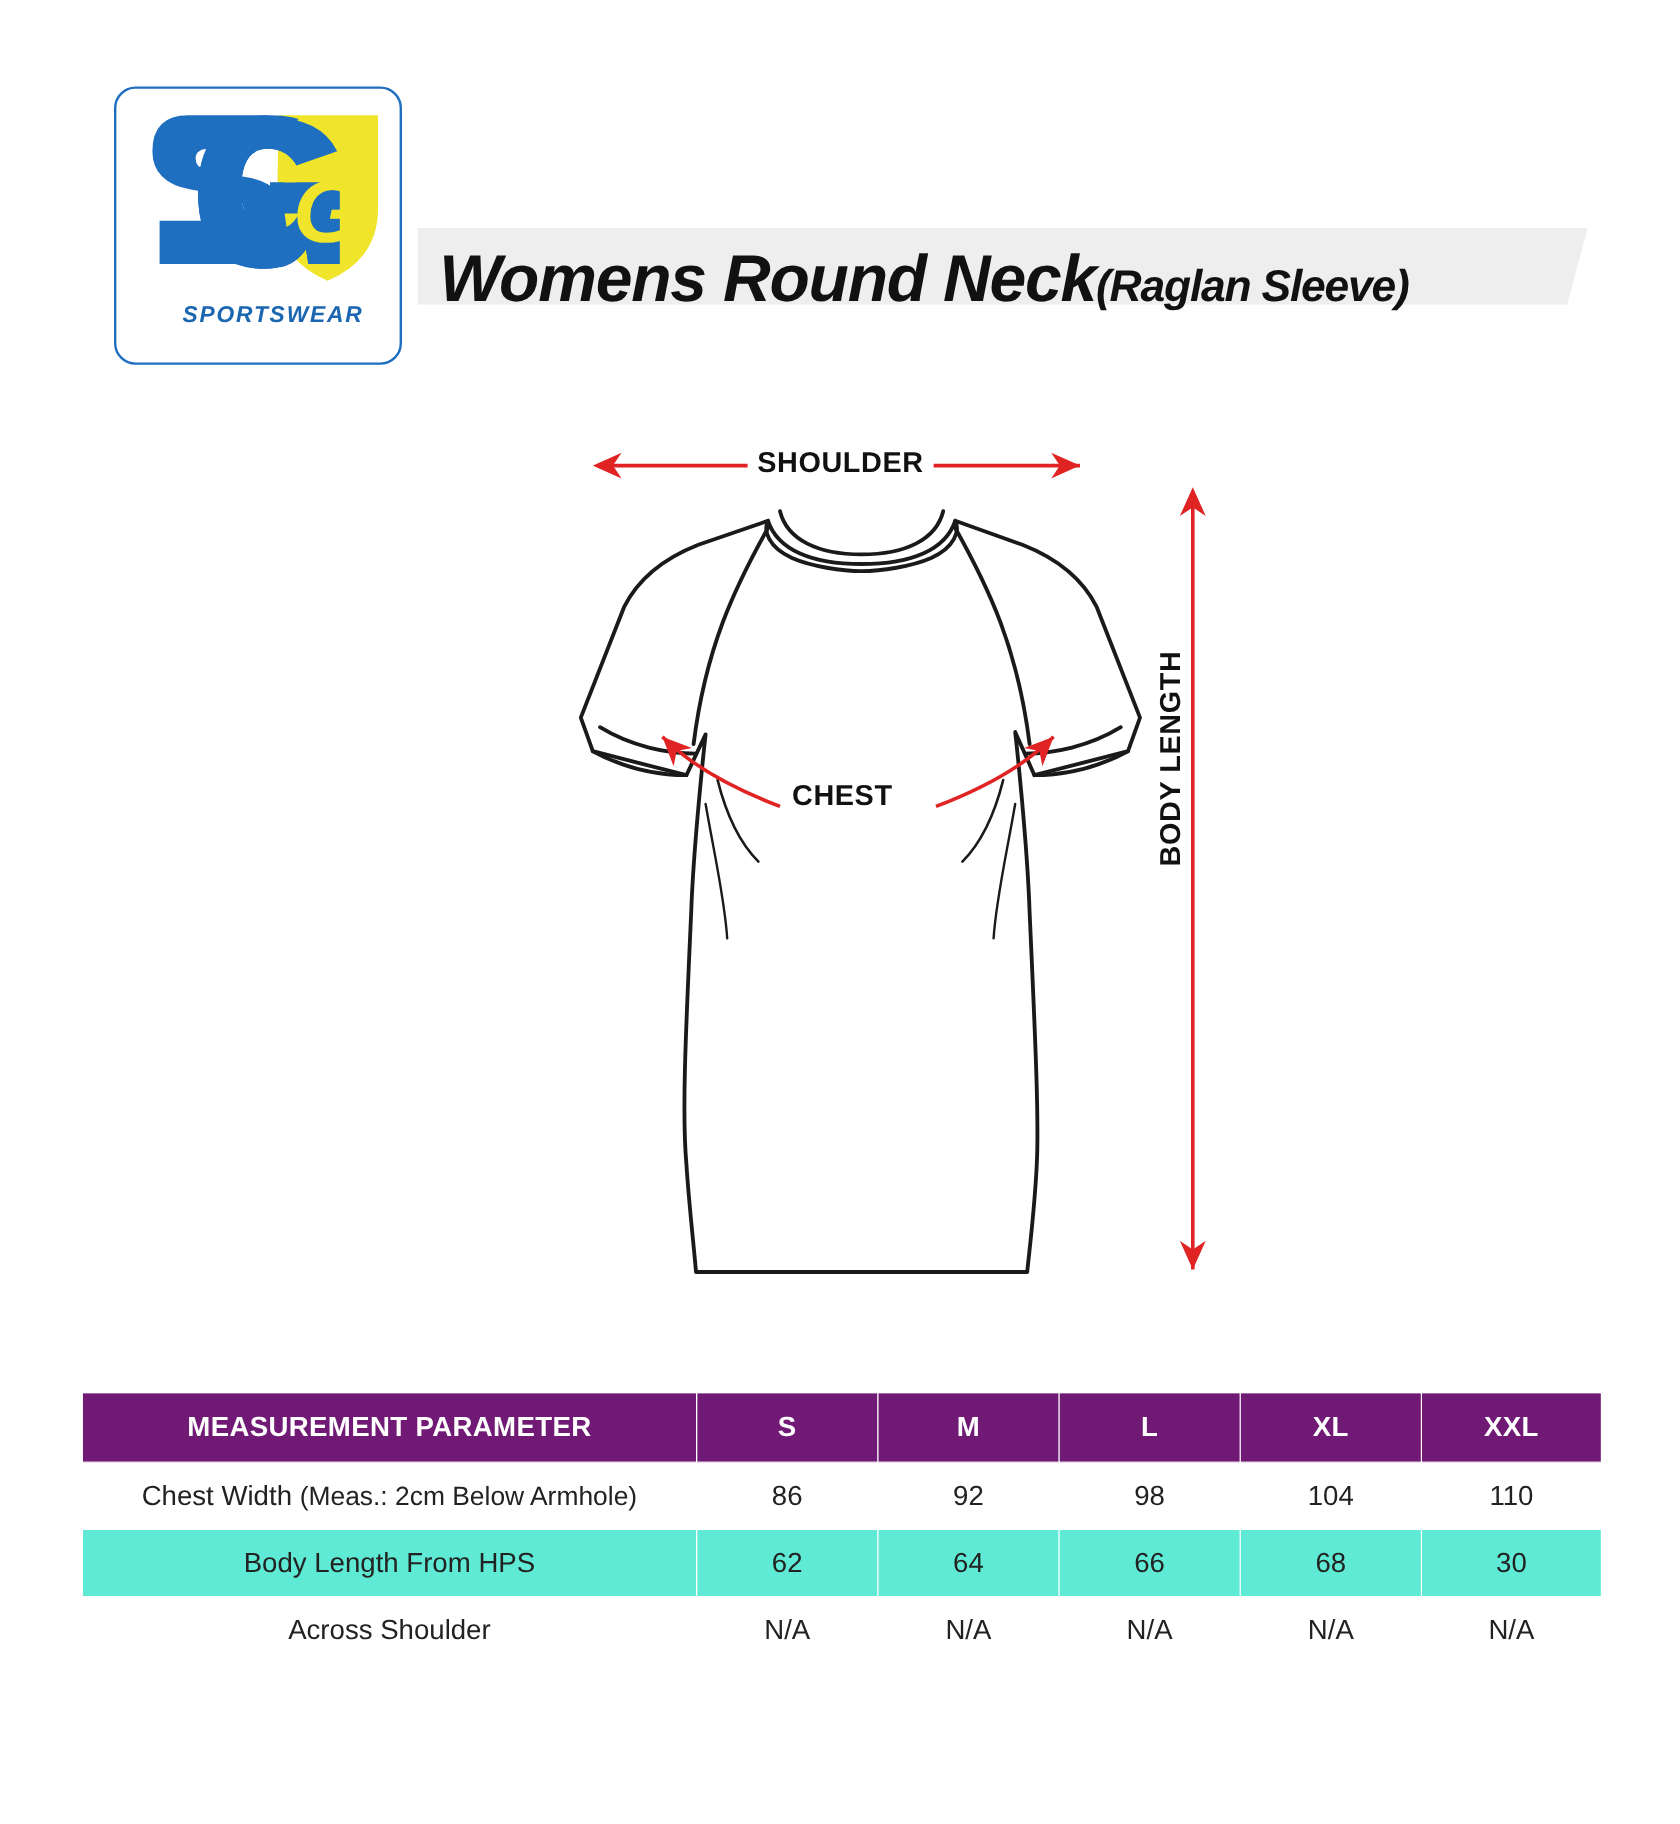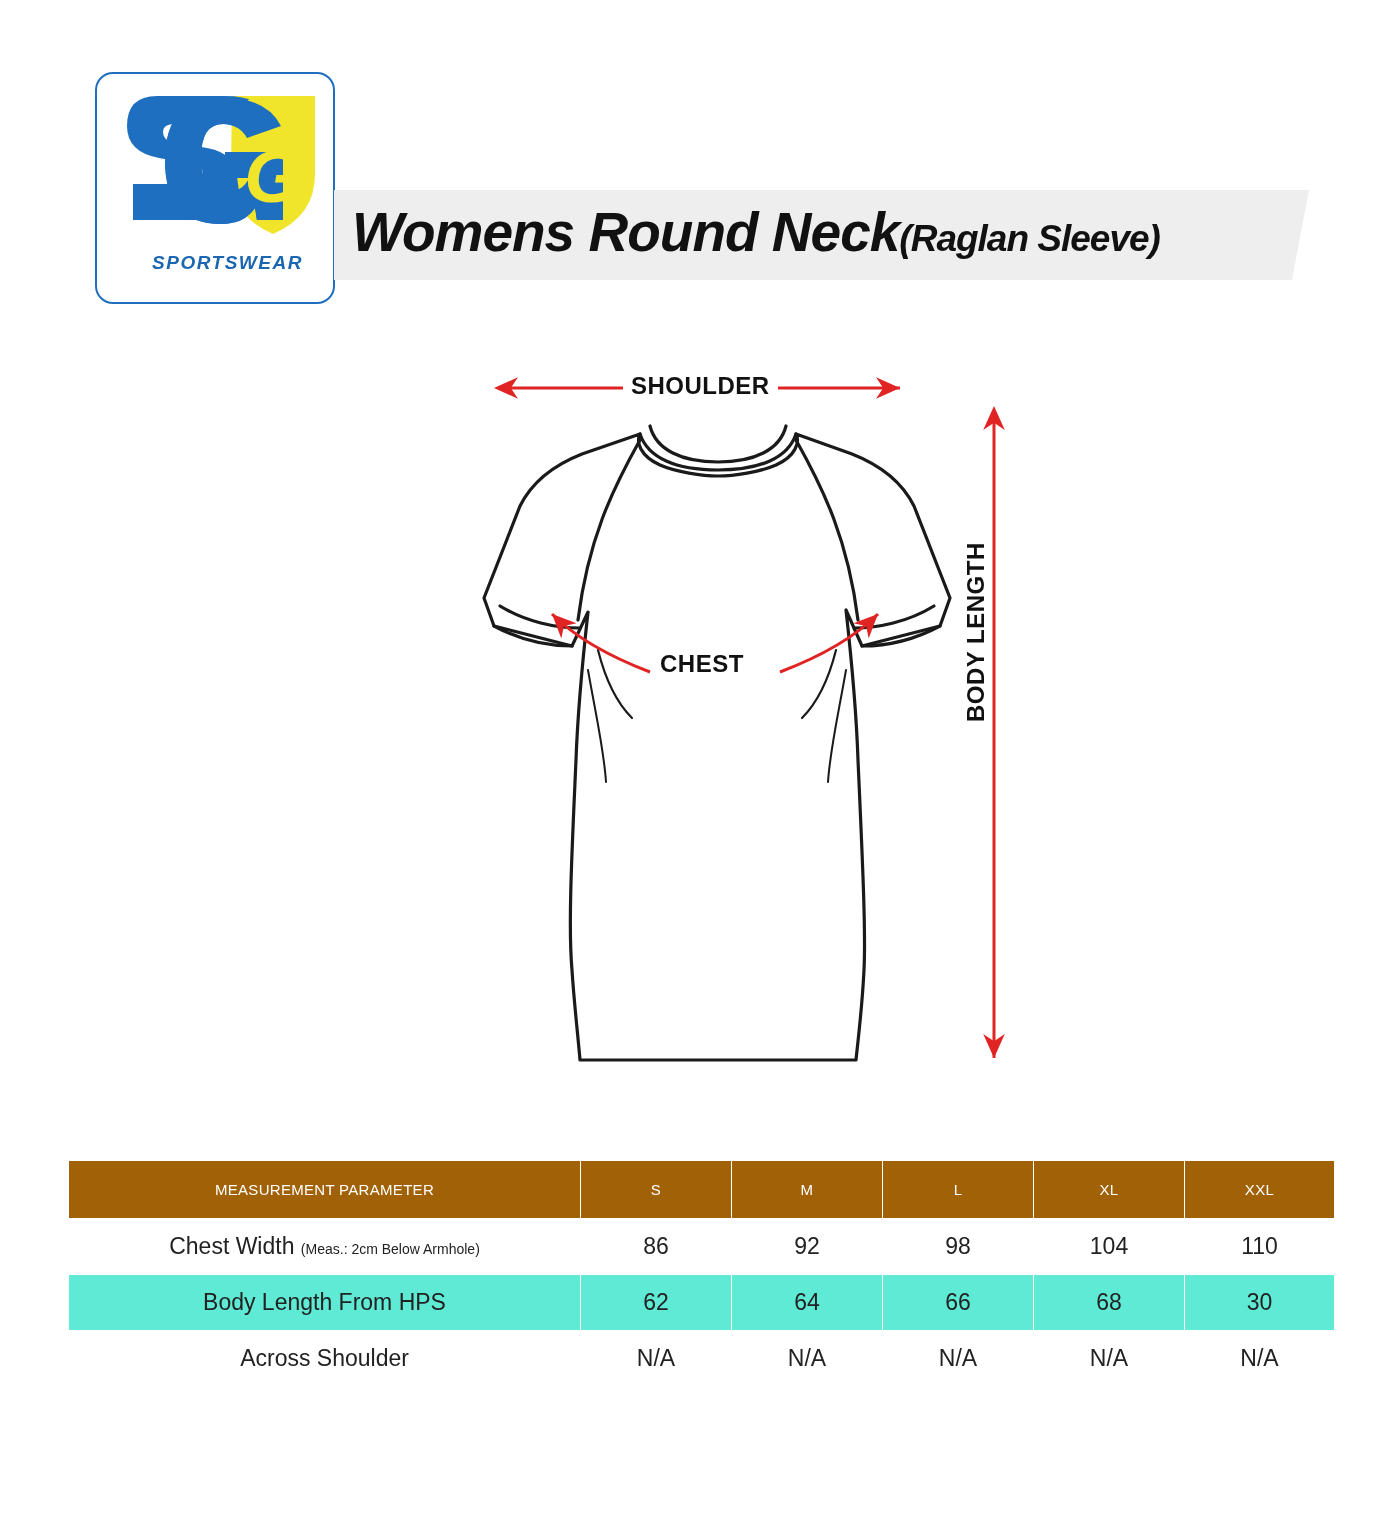--- a/index.html
+++ b/index.html
@@ -41,22 +41,22 @@
     position: absolute; left: 0; top: 0; width: 100%; height: 100%;
   }
   .banner-top .label {
     position: absolute; left: 25px; top: 14px;
     font-size: 33px; font-weight: bold; font-style: italic;
     letter-spacing: 1px;
     color: #ffffff;
   }
 
   .banner-sub {
-    position: absolute; left: 334px; top: 190px;
-    width: 975px; height: 90px;
+    position: absolute; left: 348px; top: 190px;
+    width: 975px; height: 64px;
   }
   .banner-sub .shape { position: absolute; left: 0; top: 0; width: 100%; height: 100%; }
   .banner-sub .title {
     position: absolute; left: 18px; top: 10px;
     font-size: 55px; font-weight: bold; font-style: italic;
     letter-spacing: -1px;
     color: #111;
     white-space: nowrap;
   }
   .banner-sub .subtitle {
@@ -89,31 +89,32 @@
   table.size-table { border-collapse: collapse; width: 1266px; table-layout: fixed; }
   table.size-table th, table.size-table td {
     border: 1px solid #ffffff;
     text-align: center;
     font-size: 23px;
     color: #222;
     height: 56px;
     font-weight: normal;
   }
   table.size-table thead th {
-    background: #a16207;
+    background: #701a75;
     color: #ffffff;
-    font-size: 15px;
+    font-size: 23px;
     letter-spacing: 0.3px;
     height: 58px;
+    font-weight: bold;
   }
   table.size-table thead th.param { text-align: center; }
   table.size-table tbody tr.alt td { background: #5eead4; }
   table.size-table tbody tr td { background: #ffffff; }
   table.size-table td.param-cell { font-size: 23px; }
-  table.size-table td.param-cell .sub { font-size: 14px; text-align: center; }
+  table.size-table td.param-cell .sub { font-size: 22px; text-align: center; }
 
   .footnote-wrap { position: absolute; left: 68px; top: 1406px; width: 1266px; }
   .footnote-rule-top { border-top: 1px solid #8fb8dc; width: 1266px; }
   .footnote-rule-bottom { border-top: 1px solid #8fb8dc; width: 1266px; }
   .footnote {
     font-size: 20px; font-weight: bold; color: #111;
     padding: 13px 4px 13px 4px;
   }
 </style>
 </head>

